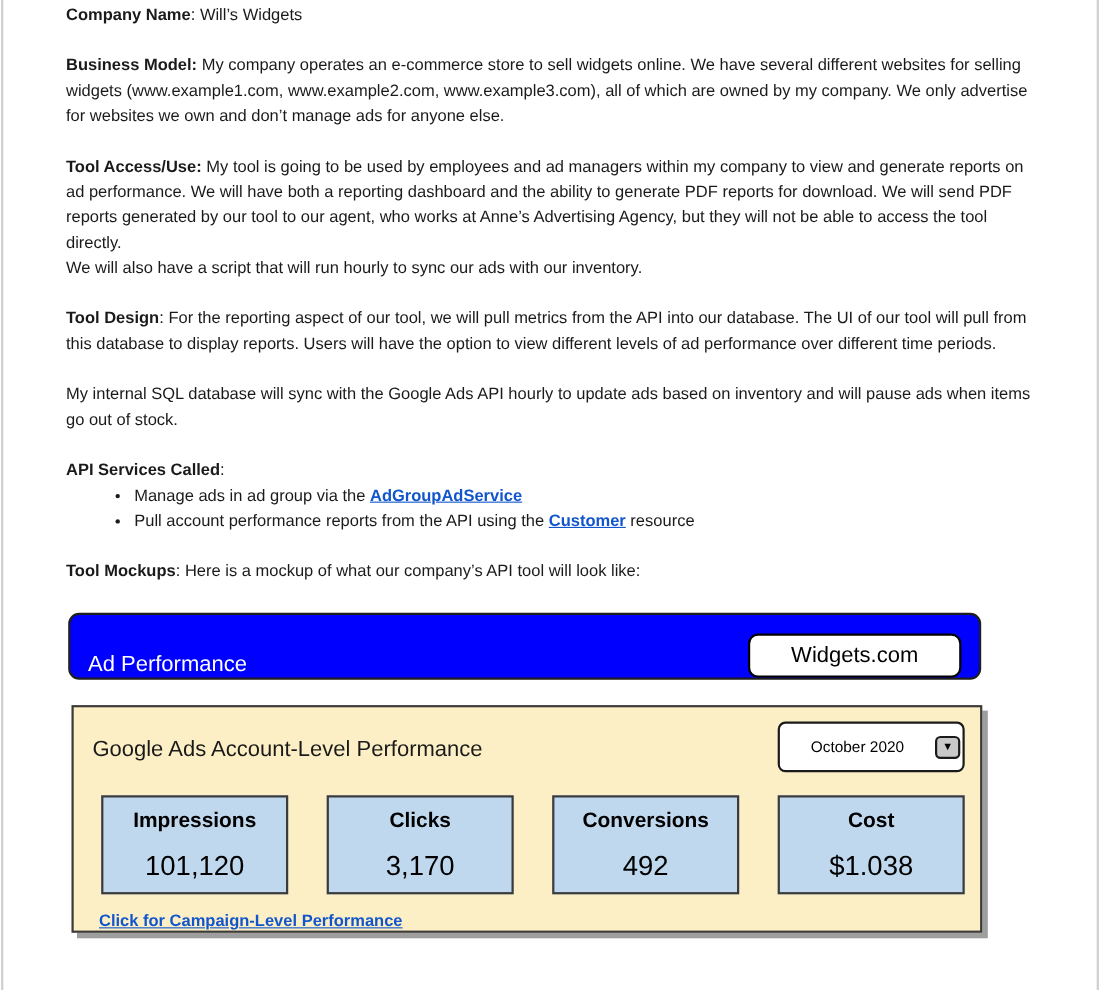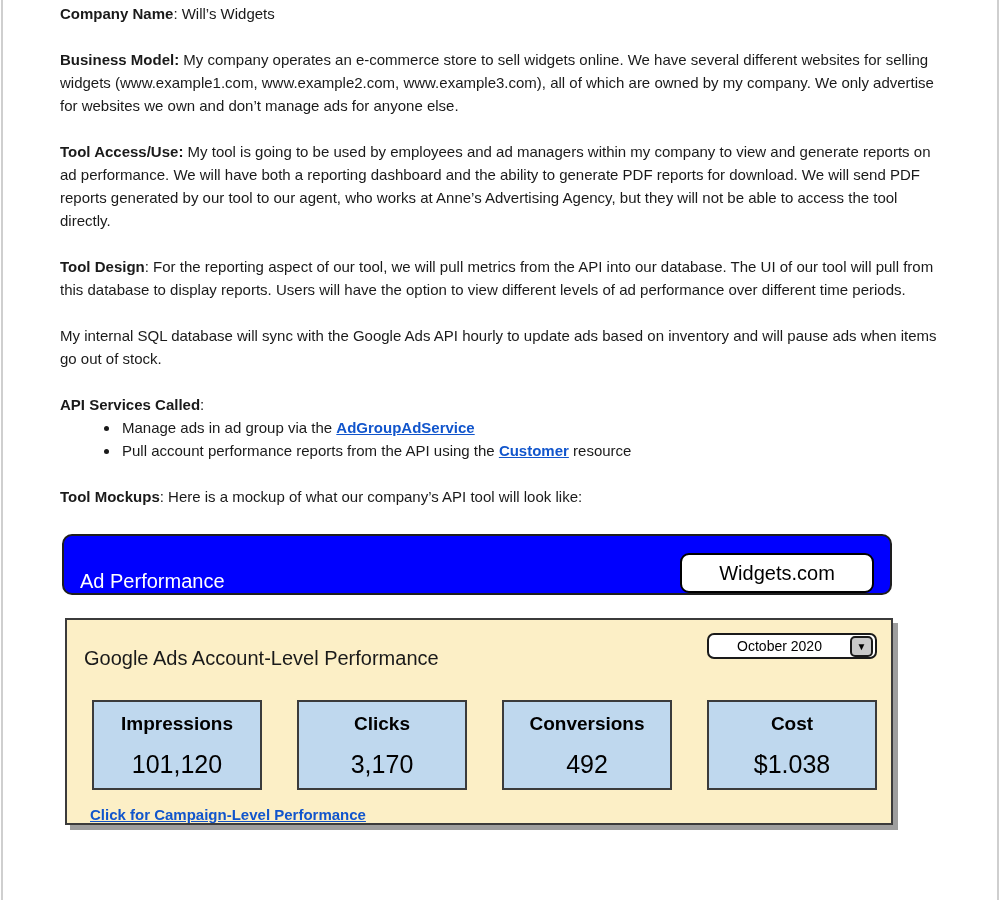--- a/index.html
+++ b/index.html
@@ -57,21 +57,21 @@
     width: 828px; height: 207px;
     background: #fcefc6;
     border: 2px solid #3b3b3b;
     box-shadow: 5px 5px 0 #9e9e9e;
   }
   .panel-title { position: absolute; left: 17px; top: 14px; font-size: 20px; color: #1a1a1a; margin-top: 13px; }
 
   .dropdown {
     position: absolute; right: 14px; top: 13px;
     box-sizing: border-box;
-    width: 170px; height: 26px;
+    width: 170px; height: 46px;
     background: #ffffff;
     border: 2px solid #1a1a1a;
     border-radius: 7px;
     display: flex; align-items: center;
     cursor: pointer;
   }
   .dropdown-value { flex: 1; text-align: center; font-size: 14px; color: #000; }
   .dropdown-button {
     box-sizing: border-box;
     width: 23px; height: 21px; margin-right: 2px;
@@ -112,20 +112,21 @@
     <div class="block first">
       <b>Company Name</b><span>: Will’s Widgets</span>
     </div>
 
     <div class="block">
       <b>Business Model:</b><span> My company operates an e-commerce store to sell widgets online. We have several different websites for selling widgets (www.example1.com, www.example2.com, www.example3.com), all of which are owned by my company. We only advertise for websites we own and don’t manage ads for anyone else.</span>
     </div>
 
     <div class="block">
       <b>Tool Access/Use:</b><span> My tool is going to be used by employees and ad managers within my company to view and generate reports on ad performance. We will have both a reporting dashboard and the ability to generate PDF reports for download. We will send PDF reports generated by our tool to our agent, who works at Anne’s Advertising Agency, but they will not be able to access the tool directly.</span><br>
+      <span>We will also have a script that will run hourly to sync our ads with our inventory.</span>
     </div>
 
     <div class="block">
       <b>Tool Design</b><span>: For the reporting aspect of our tool, we will pull metrics from the API into our database. The UI of our tool will pull from this database to display reports. Users will have the option to view different levels of ad performance over different time periods.</span>
     </div>
 
     <div class="block">
       <span>My internal SQL database will sync with the Google Ads API hourly to update ads based on inventory and will pause ads when items go out of stock.</span>
     </div>
 

